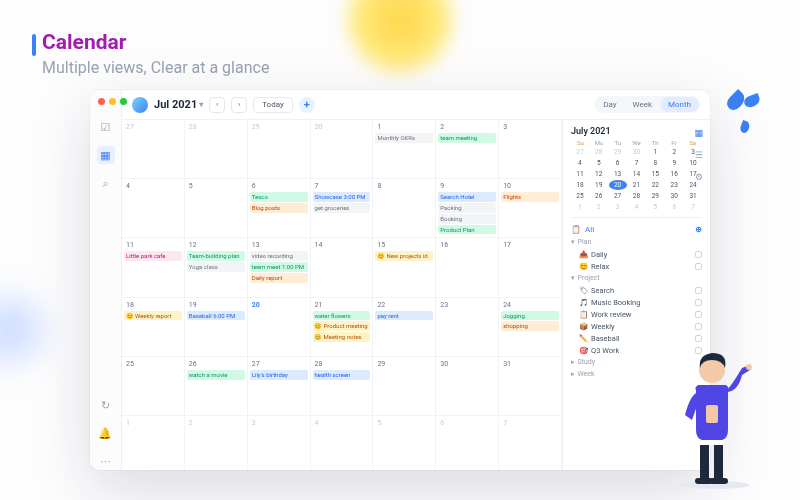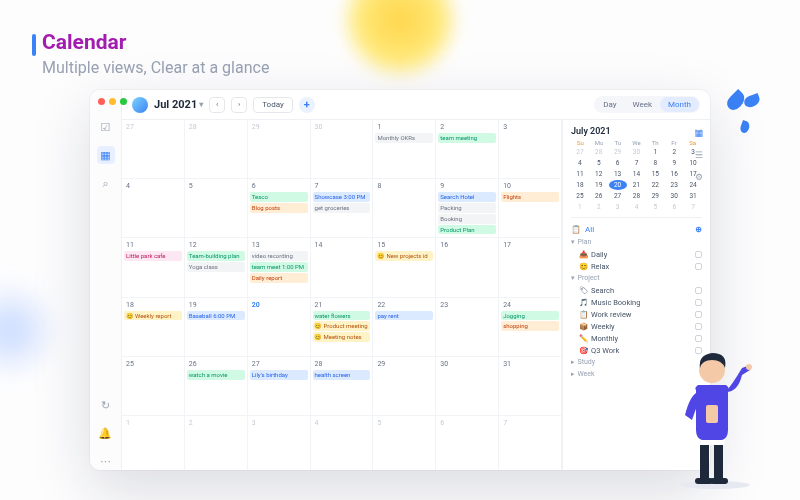--- a/index.html
+++ b/index.html
@@ -377,21 +377,21 @@
               <span>Work review</span>
               <span class="cb"></span>
             </div>
             <div class="sp-item">
               <span class="ico">📦</span>
               <span>Weekly</span>
               <span class="cb"></span>
             </div>
             <div class="sp-item">
               <span class="ico">✏️</span>
-              <span>Monthly</span>
+              <span>Baseball</span>
               <span class="cb"></span>
             </div>
             <div class="sp-item">
               <span class="ico">🎯</span>
               <span>Q3 Work</span>
               <span class="cb"></span>
             </div>
             <div class="sp-sec-title">
               <span>▸</span>
               <span>Study</span>

